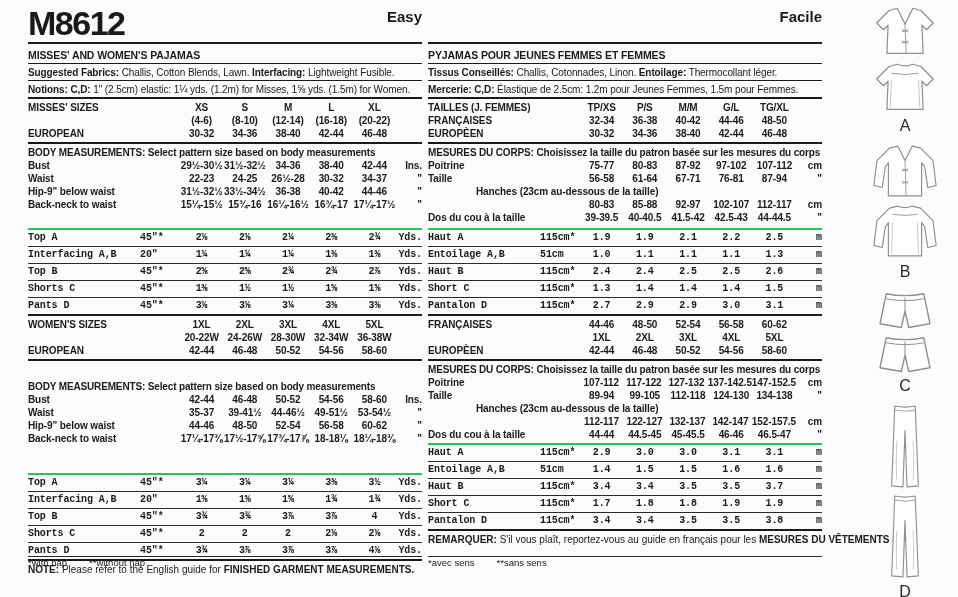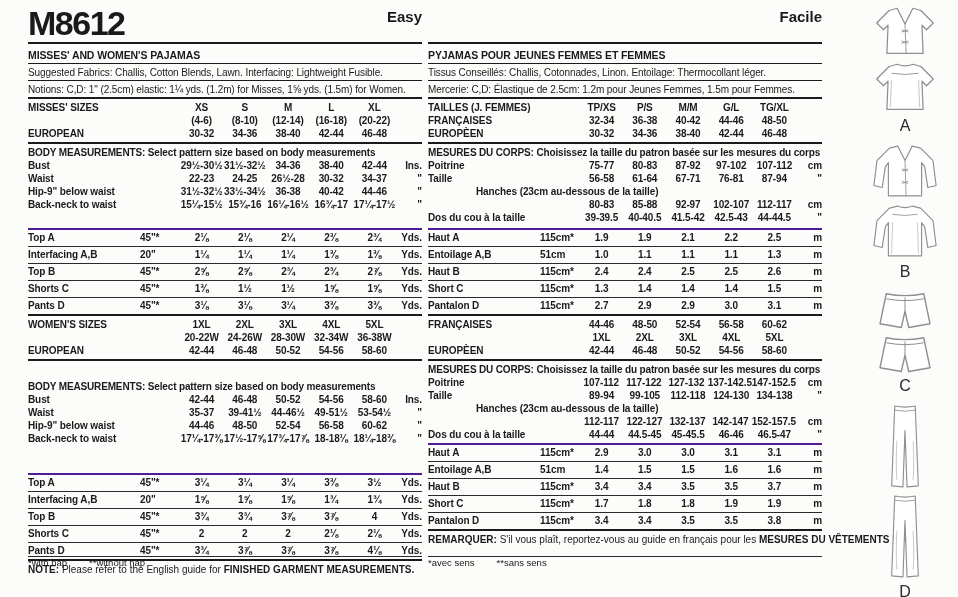--- a/index.html
+++ b/index.html
@@ -9,21 +9,21 @@
   .col-en{left:28px;}
   .col-fr{left:428px;}
 
   .titlebar{display:flex;height:32px;border-bottom:2px solid #1a1a1a;
             padding-bottom:2px;margin-bottom:2px;}
   .pattern-num{font-size:34px;font-weight:800;line-height:30px;letter-spacing:-1.5px;}
   .diff{margin-left:auto;font-size:15px;font-weight:600;}
 
   .subtitle{font-size:10.5px;font-weight:800;padding:2.5px 0;border-bottom:1.5px solid #1a1a1a;letter-spacing:-0.1px;}
   .info{font-size:10px;padding:2.5px 0;border-bottom:1px solid #1a1a1a;letter-spacing:-0.1px;white-space:nowrap;}
-  .info b{font-weight:400;}
+  .info b{font-weight:700;}
   .info.notions{border-bottom:2px solid #1a1a1a;}
 
   .r{display:flex;align-items:baseline;font-size:10px;font-weight:700;line-height:13px;letter-spacing:-0.1px;}
   .l{width:112px;flex:none;}
   .l2{width:152px;flex:none;}
   .w{width:40px;flex:none;}
   .c{flex:1;display:grid;grid-template-columns:repeat(5,1fr);}
   .c .cell{text-align:center;white-space:nowrap;}
   .u{width:26px;flex:none;text-align:right;}
 
@@ -32,21 +32,21 @@
   .body-head{font-size:10px;font-weight:800;line-height:13px;letter-spacing:-0.15px;white-space:nowrap;}
   .full{flex:1;padding-left:48px;}
 
   .col-en .mb-body1{margin-bottom:17px;}
   .col-fr .mb-body1{margin-bottom:4px;}
   .col-en .mb-sizes2{margin-bottom:17px;}
   .col-fr .mb-sizes2{margin-bottom:0;}
   .col-en .mb-body2{margin-bottom:28px;}
   .col-fr .mb-body2{margin-bottom:2px;}
 
-  .yard{border-top:2px solid #4c1d95;}
+  .yard{border-top:2px solid #22c55e;font-family:Liberation Mono, monospace;}
   .yard .r{border-bottom:1px solid #2a2a2a;padding:1px 0 2px;}
   .yard .r:last-child{border-bottom:2px solid #1a1a1a;}
 
   .note{font-size:10px;margin-top:3px;line-height:12px;white-space:nowrap;}
   .note b{font-weight:800;text-align:right;}
   .note .mid{font-weight:400;}
 
   .footer{position:absolute;top:548px;left:0;right:0;border-top:1.5px solid #2a2a2a;
           padding-top:0;font-size:9.5px;font-weight:400;}
   .footer span{margin-right:22px;}

